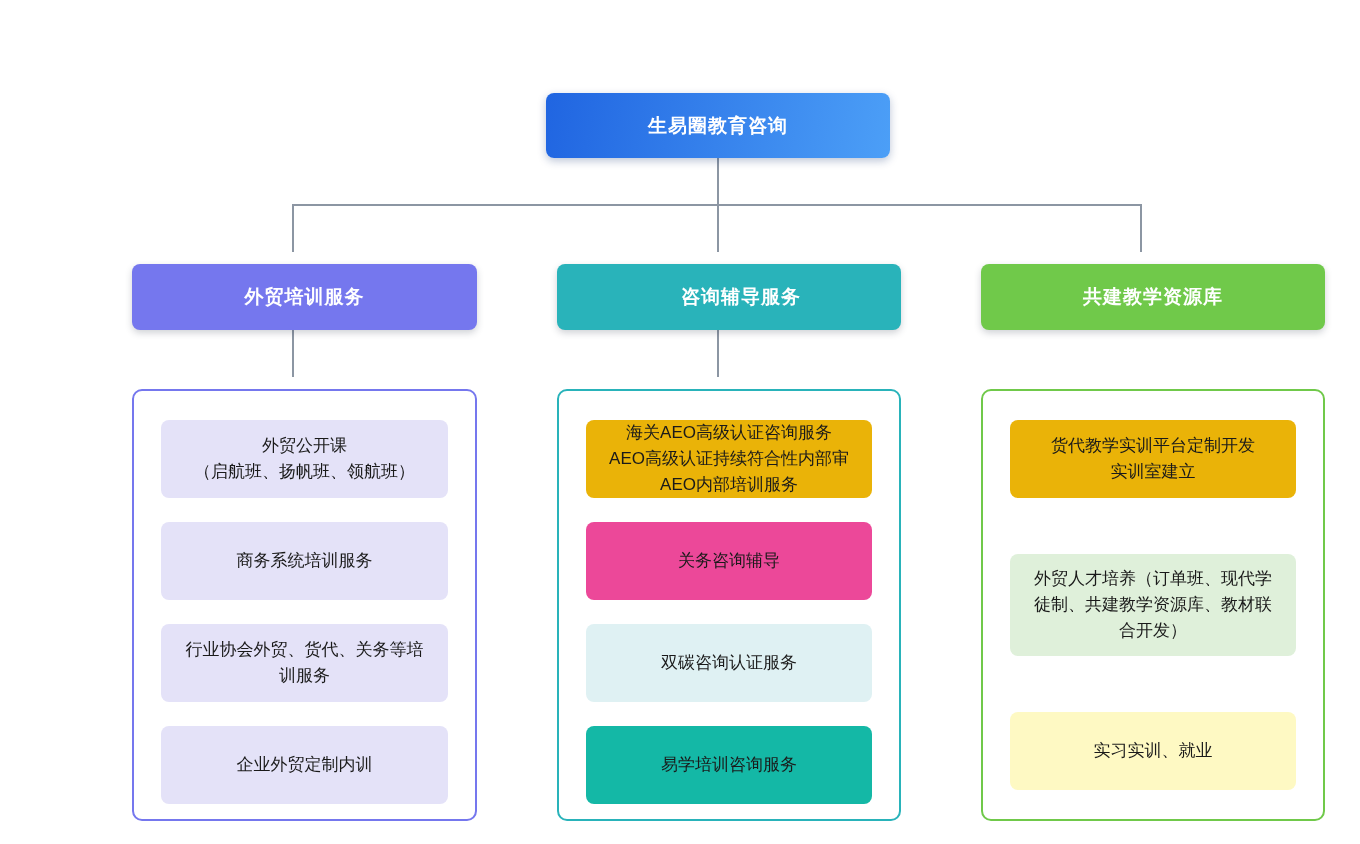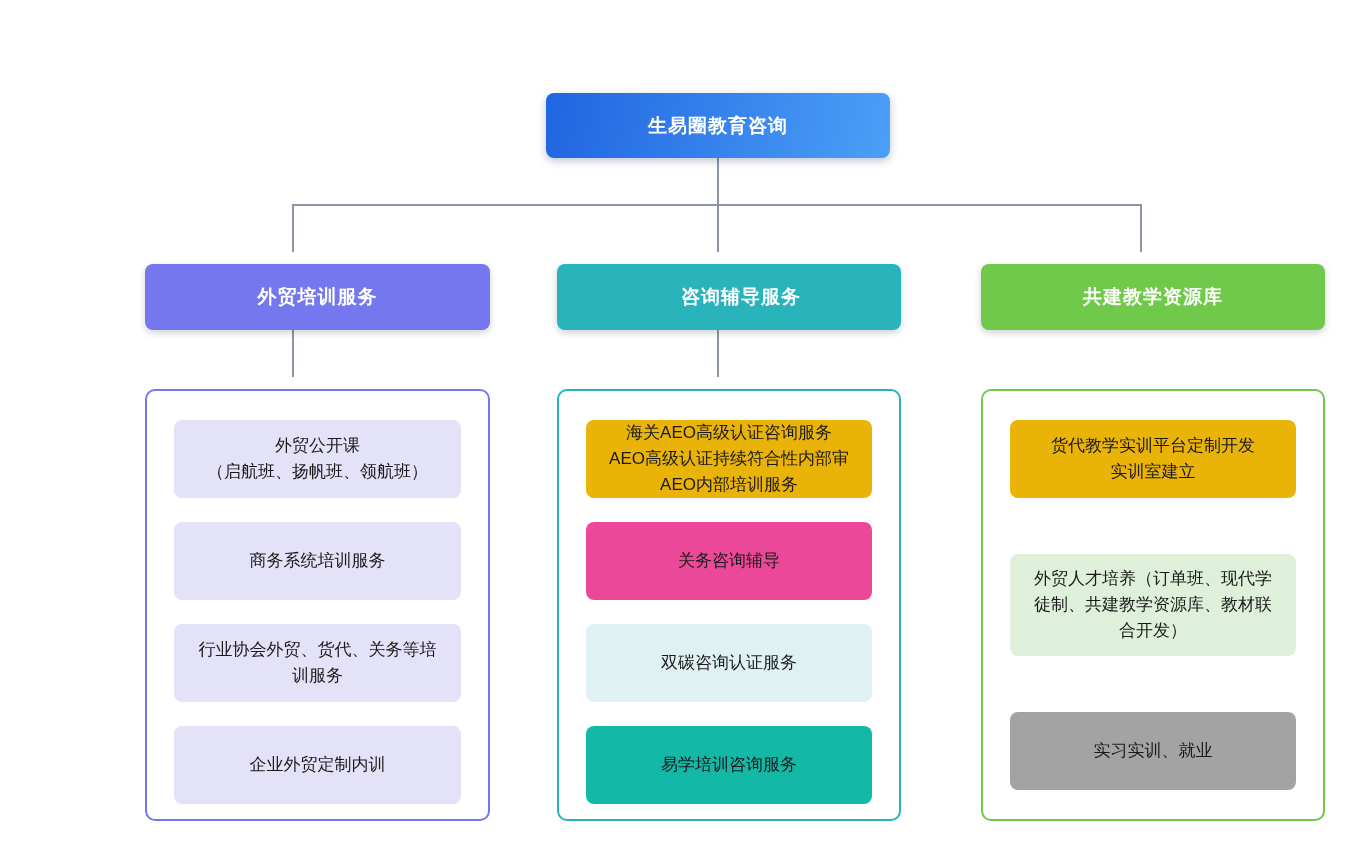--- a/index.html
+++ b/index.html
@@ -27,21 +27,21 @@
     left: 510px; top: 57px; width: 344px; height: 65px;
     border-radius: 8px;
     display: flex; align-items: center; justify-content: center;
     color: #ffffff; font-size: 19px; font-weight: bold;
     letter-spacing: 1px;
     box-shadow: 0 3px 8px rgba(15, 45, 110, 0.28);
   }
 
   
   .branch { position: absolute; top: 216px; }
-  .branch-0 { left: 97px;  width: 345px; }
+  .branch-0 { left: 84px;  width: 345px; }
   .branch-1 { left: 509px; width: 344px; }
   .branch-2 { left: 933px; width: 344px; }
 
   .branch-header {
     width: 100%; height: 66px;
     border-radius: 8px;
     display: flex; align-items: center; justify-content: center;
     color: #ffffff; font-size: 19px; font-weight: bold;
     letter-spacing: 1px;
     box-shadow: 0 3px 7px rgba(40, 50, 70, 0.22);
@@ -110,15 +110,15 @@
 </section>
 
 <section class="branch branch-2">
   <div class="branch-header" style="background: rgb(112, 201, 74);">共建教学资源库</div>
   <div class="branch-panel" style="border-color: rgb(112, 201, 74);">
     <div class="branch-item" style="background: #eab308;">货代教学实训平台定制开发
 实训室建立</div>
     <div class="branch-item" style="background: rgb(223, 240, 218);">外贸人才培养（订单班、现代学
 徒制、共建教学资源库、教材联
 合开发）</div>
-    <div class="branch-item" style="background: #a3a3a3;">实习实训、就业</div>
+    <div class="branch-item" style="background: #fef9c3;">实习实训、就业</div>
   </div>
 </section>
 
 </body></html>

